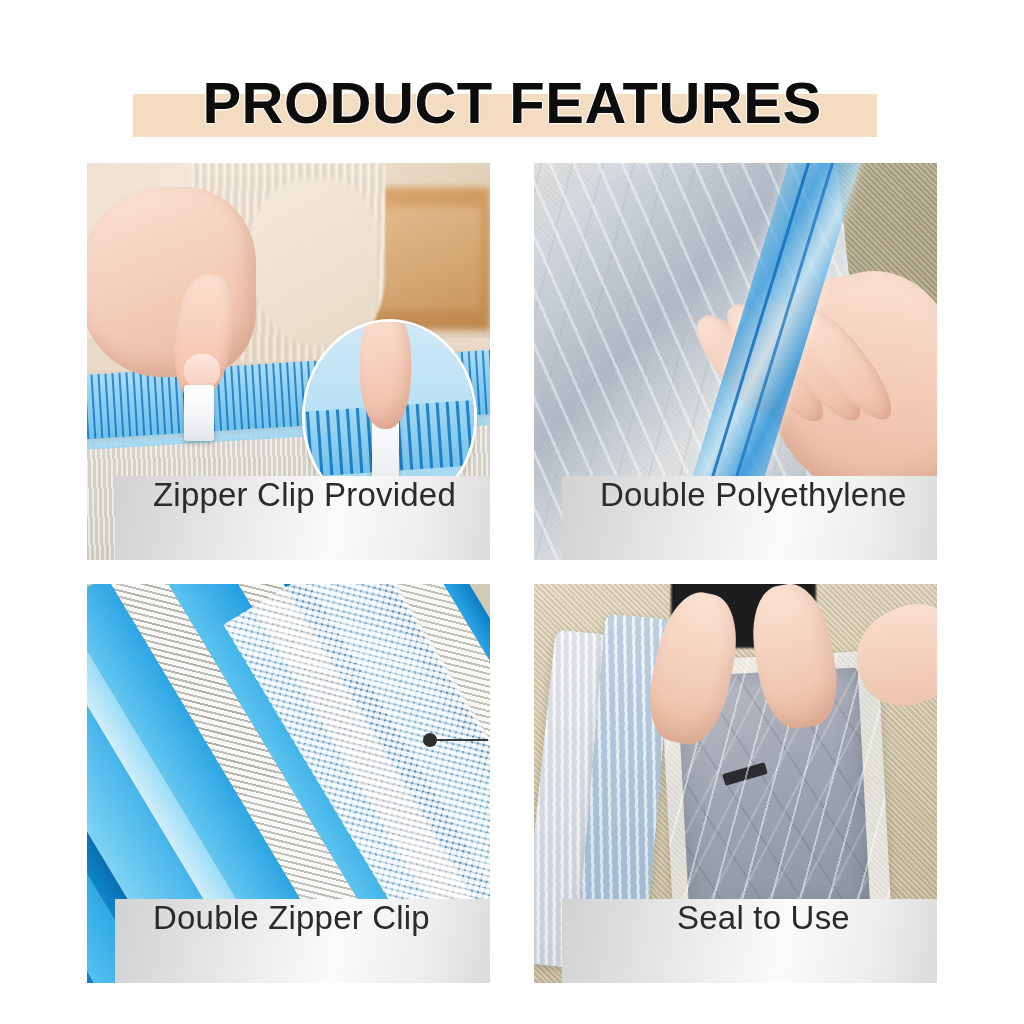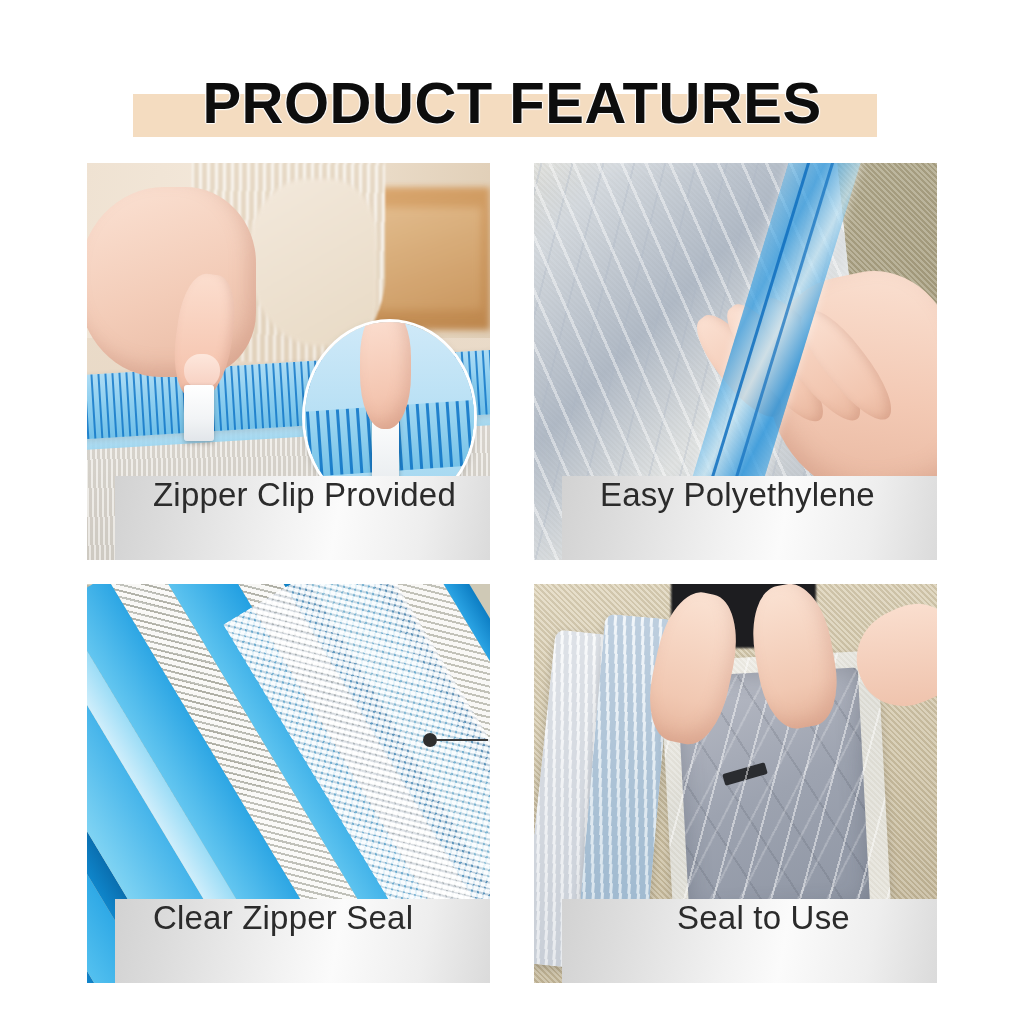--- a/index.html
+++ b/index.html
@@ -499,21 +499,21 @@
             <span></span>
             <span></span>
             <span></span>
             <span></span>
           </div>
         <div class="t2-zip"></div>
         <div class="t2-zip-line"></div>
         <div class="t2-zip-line2"></div>
       </div>
       <div class="caption caption-left">
-        <span class="caption-text">Easy Polyethylene</span>
+        <span class="caption-text">Double Polyethylene</span>
       </div>
     </div>
 
     <div class="tile">
       <div class="photo">
         <div class="t3-bg"></div>
         <div class="t3-carpet"></div>
         <div class="t3-stripes" id="t3-stripes">
             <i style="left: -4%; width: 5%; background: linear-gradient(90deg, rgb(42, 163, 228), rgb(13, 126, 196));"></i>
             <i style="left: 1%; width: 9%; background: linear-gradient(90deg, rgb(83, 192, 239), rgb(47, 169, 230));"></i>
@@ -530,21 +530,21 @@
             <i style="left: 85%; width: 8%; background: repeating-linear-gradient(45deg, rgba(165, 178, 192, 0.3) 0px, rgba(165, 178, 192, 0.3) 2px, rgba(255, 255, 255, 0.88) 2px, rgba(255, 255, 255, 0.88) 6px);"></i>
             <i style="left: 93%; width: 4%; background: linear-gradient(90deg, rgb(43, 164, 228), rgb(13, 126, 196));"></i>
           </div>
         <div class="t3-mesh"></div>
         <div class="annot">
           <div class="annot-dot"></div>
           <div class="annot-line"></div>
         </div>
       </div>
       <div class="caption caption-left">
-        <span class="caption-text">Clear Zipper Seal</span>
+        <span class="caption-text">Double Zipper Clip</span>
       </div>
     </div>
 
     <div class="tile">
       <div class="photo">
         <div class="t4-bg"></div>
         <div class="t4-carpet"></div>
         <div class="t4-darktop"></div>
         <div class="t4-roll1"></div>
         <div class="t4-roll2"></div>

